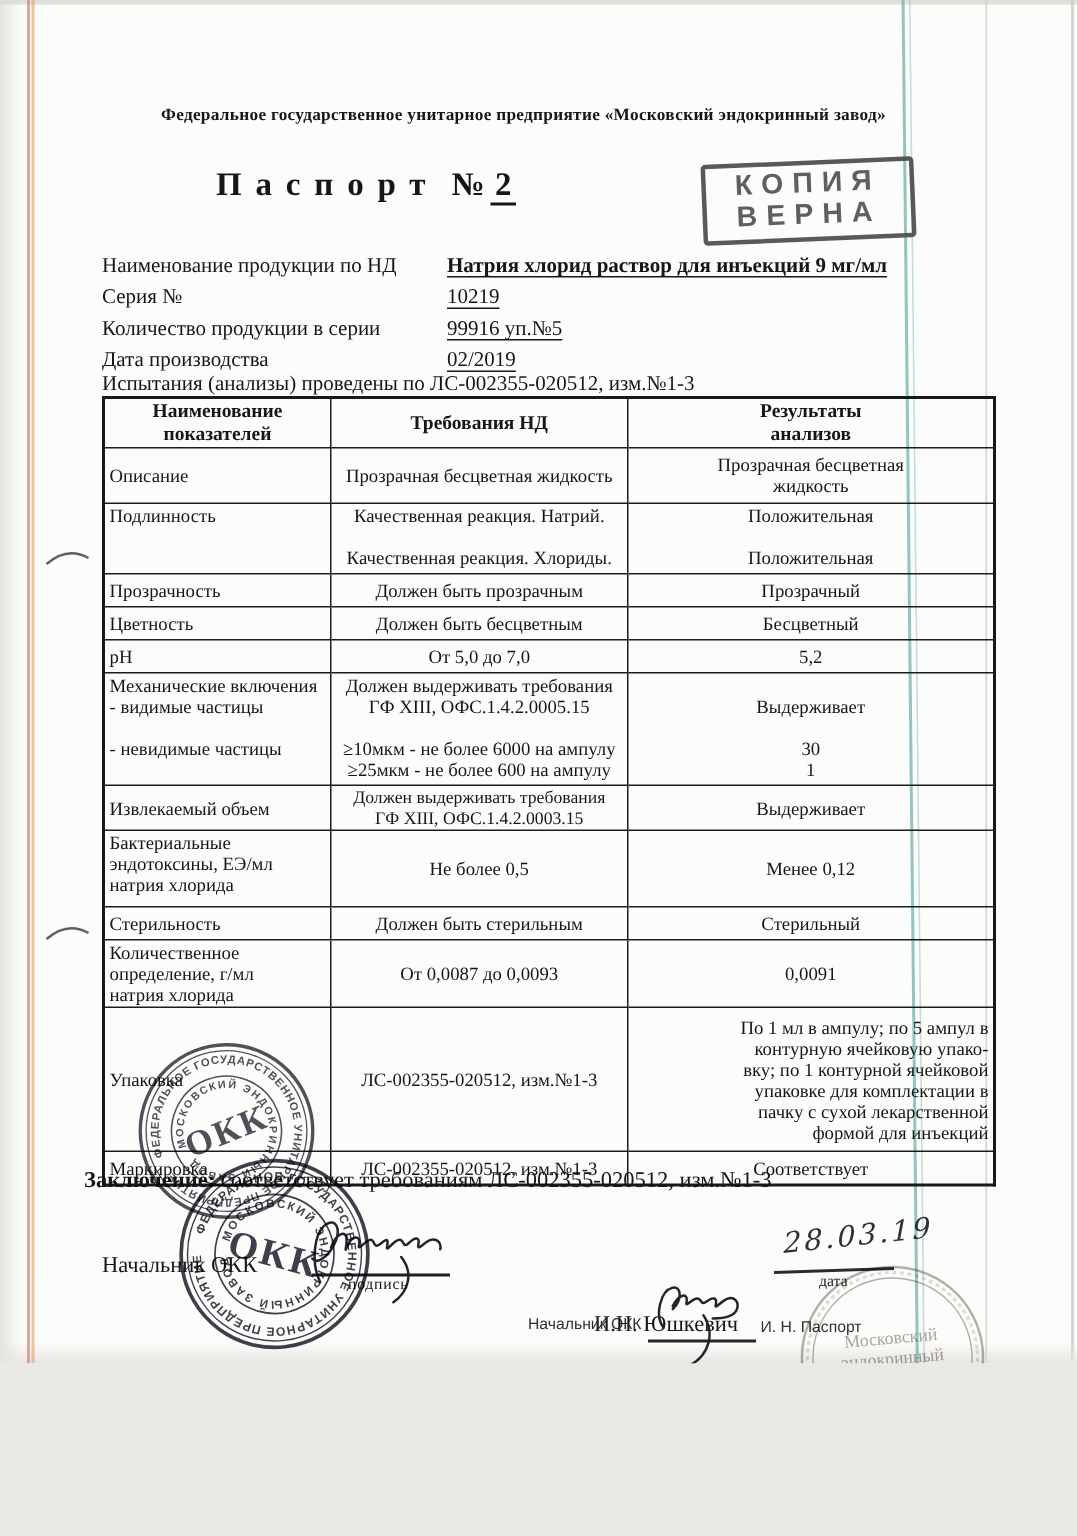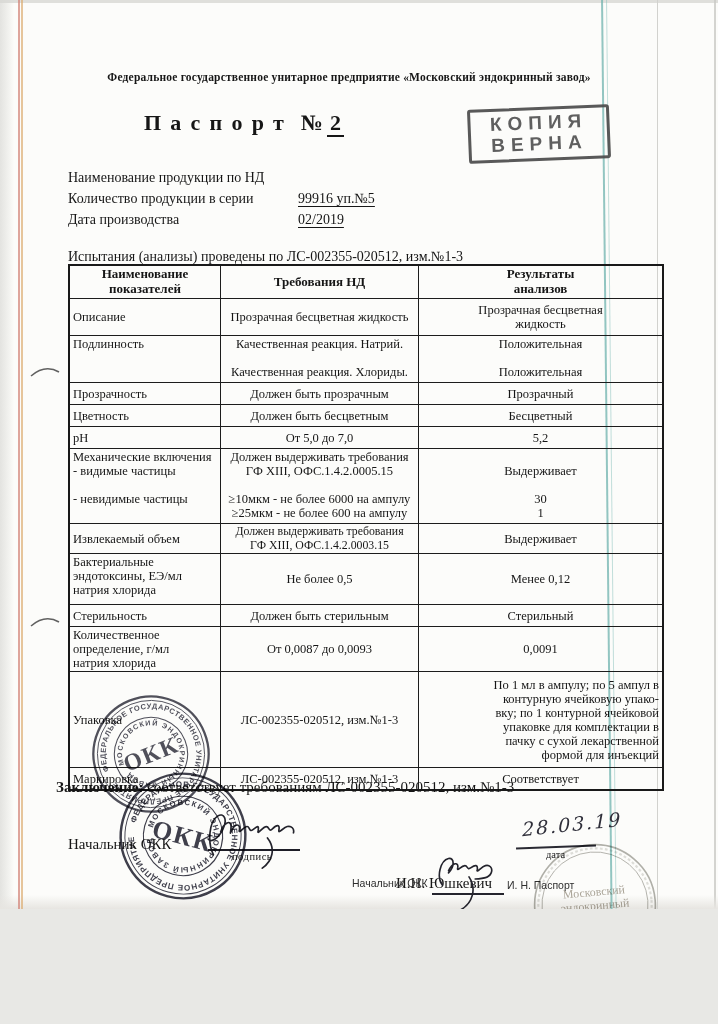--- a/index.html
+++ b/index.html
@@ -113,20 +113,25 @@
     <span class="title-num">2</span>
   </div>
   <div class="copy-stamp">
     <div>КОПИЯ</div>
     <div>ВЕРНА</div>
   </div>
 
   <div class="fields">
     <div class="frow">
       <span class="flabel">Наименование продукции по НД</span>
+      <span class="fvalue bold">Натрия хлорид раствор для инъекций 9 мг/мл</span>
+    </div>
+    <div class="frow">
+      <span class="flabel">Серия №</span>
+      <span class="fvalue">10219</span>
     </div>
     <div class="frow">
       <span class="flabel">Количество продукции в серии</span>
       <span class="fvalue">99916 уп.№5</span>
     </div>
     <div class="frow">
       <span class="flabel">Дата производства</span>
       <span class="fvalue">02/2019</span>
     </div>
   </div>

